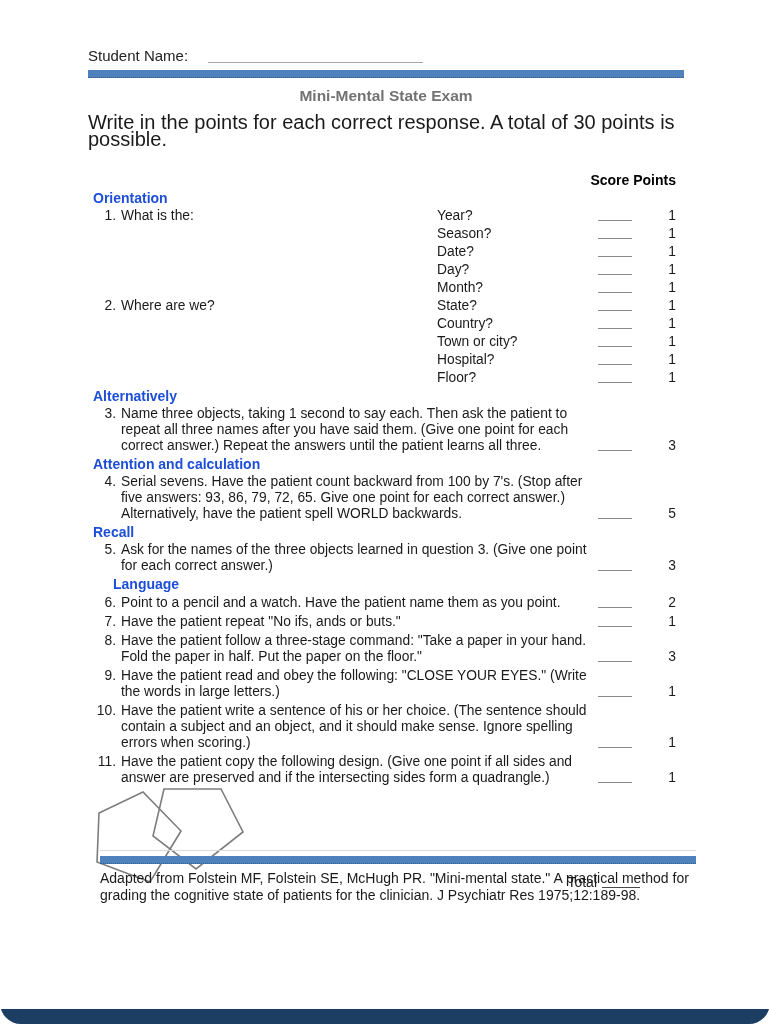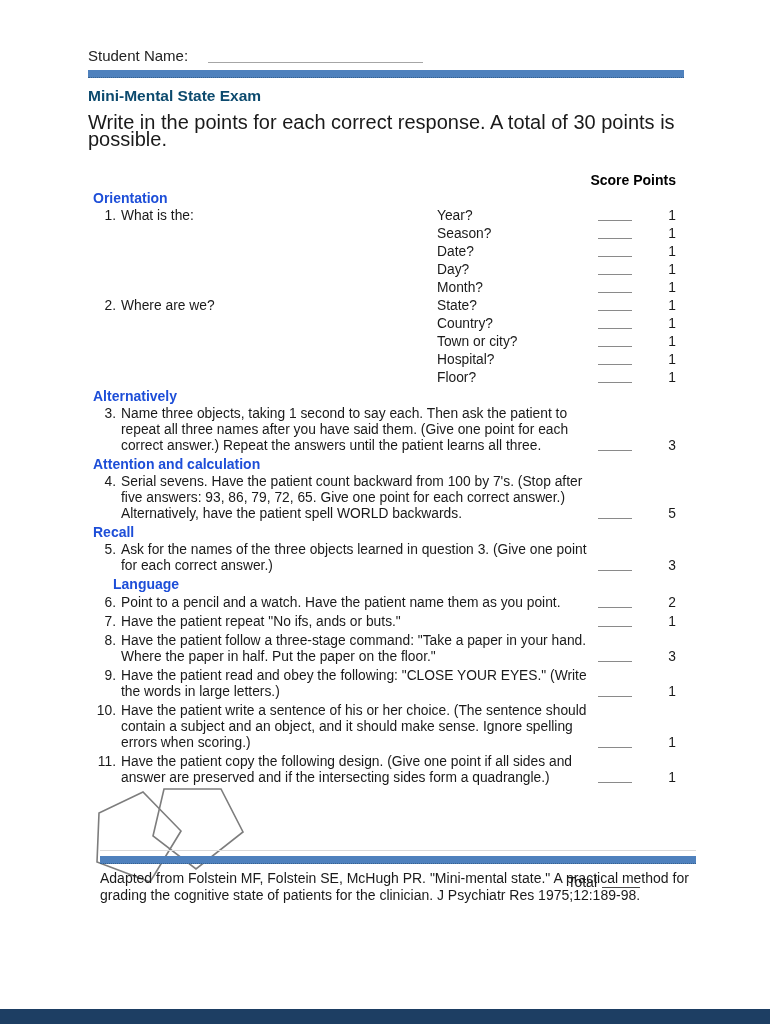--- a/index.html
+++ b/index.html
@@ -1,31 +1,31 @@
 <!DOCTYPE html>
 <html><head>
 <meta charset="utf-8">
 <style>
   * { margin:0; padding:0; box-sizing:border-box; }
   html,body { background:#ffffff; }
   .page {
     position:relative; width:770px; height:1024px; background:#fff;
     font-family:"Liberation Sans","DejaVu Sans",sans-serif;
-    font-size:13.8px; color:#1a1a1a; overflow:hidden;
+    font-size:13.8px; color:#1a1a1a; overflow:hidden;border-radius:21px;
   }
   .content { position:absolute; left:88px; top:0; width:596px; }
 
   
   .sn-row { margin-top:42px; display:flex; align-items:flex-end; height:22px; }
   .sn-label { font-size:15px; color:#222; }
   .sn-line { width:215px; border-bottom:1px solid #a6a6a6; margin-left:20px; margin-bottom:1px; height:14px; }
 
   .bar { margin-top:6px; height:8px; background:#4f81bd; border-bottom:1px dotted #36618f; }
 
-  .title { margin-top:9px; font-weight:bold; font-size:15.5px; line-height:18px; color:#0c4a6e; }
+  .title { margin-top:9px; text-align:center; font-weight:bold; font-size:15.5px; line-height:18px; color:#737373; }
   .intro { margin-top:9px; font-size:20px; line-height:17px; }
 
   .score-hdr { margin-top:24px; font-weight:bold; font-size:14px; text-align:right; padding-right:8px; line-height:16px; color:#000; }
 
   .sec-title { font-weight:bold; font-size:14px; line-height:16px; margin-top:2px; margin-left:5px; color:#1d4ed8; }
   .sec-title.lang { margin-left:25px; }
 
   
   .orow { display:grid; grid-template-columns:349px 1fr 36px 51px; align-items:end; height:18px; }
   .qcell { display:flex; padding-left:6px; line-height:16px; }
@@ -219,21 +219,21 @@
         <div class="itxt">Have the patient repeat "No ifs, ands or buts."</div>
       </div>
       <div class="blankcell">
           <div class="blank"></div>
         </div>
       <div class="pts">1</div>
     </div>
     <div class="irow gap">
       <div class="itext">
         <span class="num">8.</span>
-        <div class="itxt">Have the patient follow a three-stage command: "Take a paper in your hand. Where the paper in half. Put the paper on the floor."</div>
+        <div class="itxt">Have the patient follow a three-stage command: "Take a paper in your hand. Fold the paper in half. Put the paper on the floor."</div>
       </div>
       <div class="blankcell">
           <div class="blank"></div>
         </div>
       <div class="pts">3</div>
     </div>
     <div class="irow gap">
       <div class="itext">
         <span class="num">9.</span>
         <div class="itxt">Have the patient read and obey the following: "CLOSE YOUR EYES." (Write the words in large letters.)</div>

